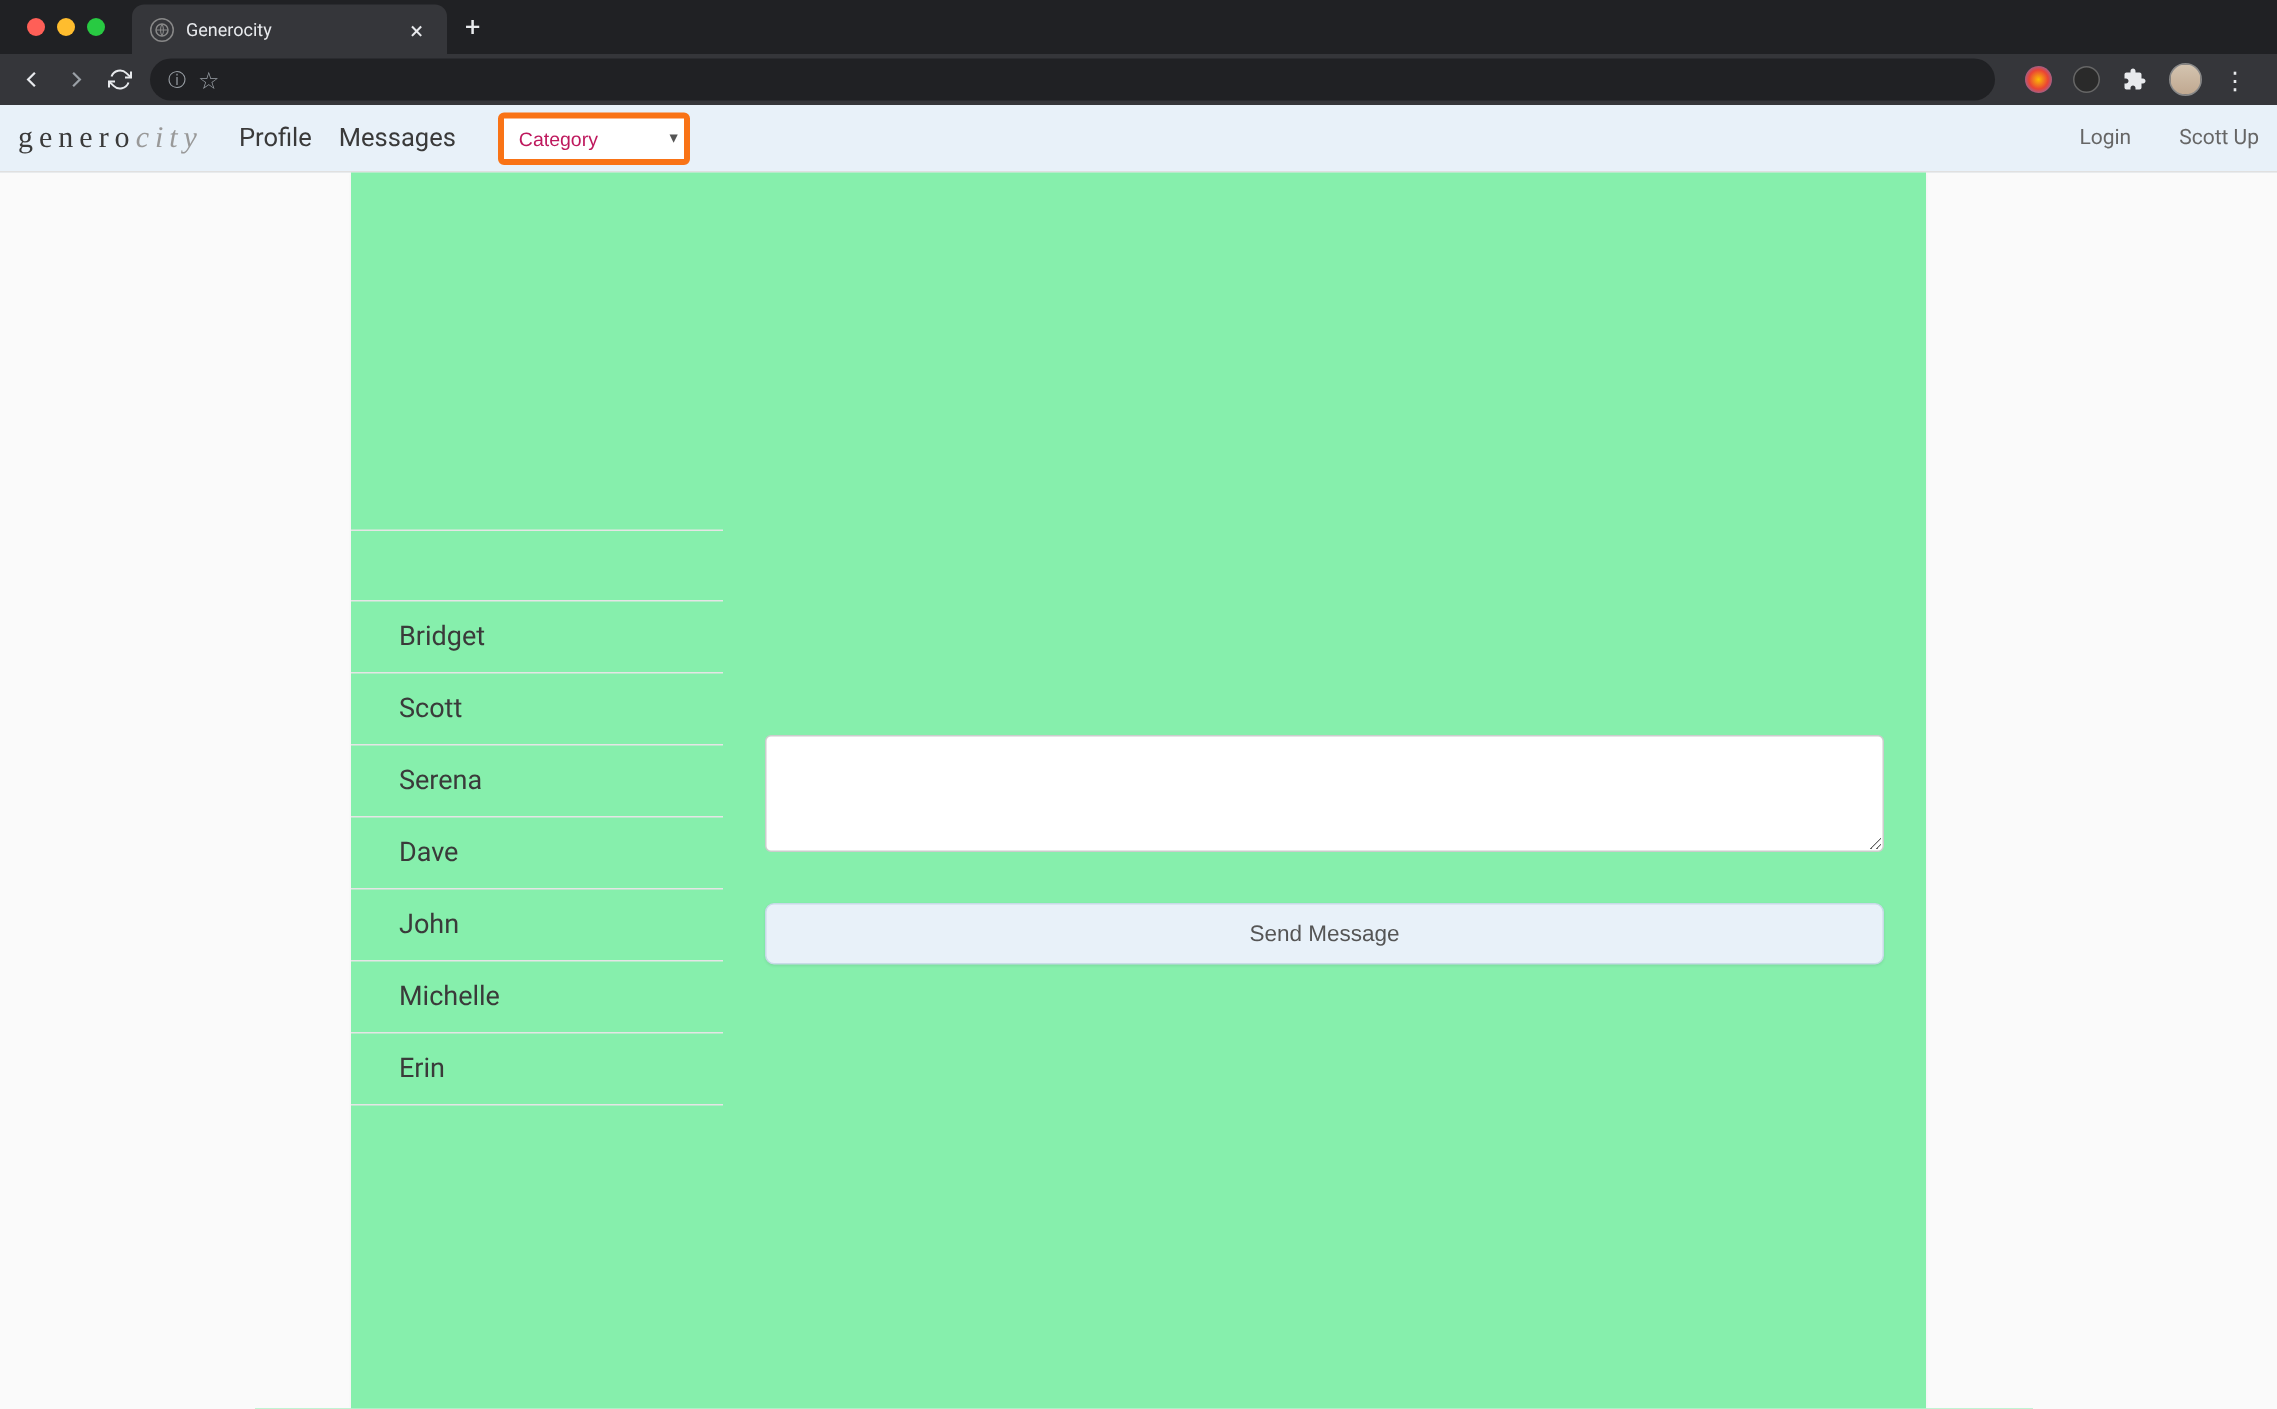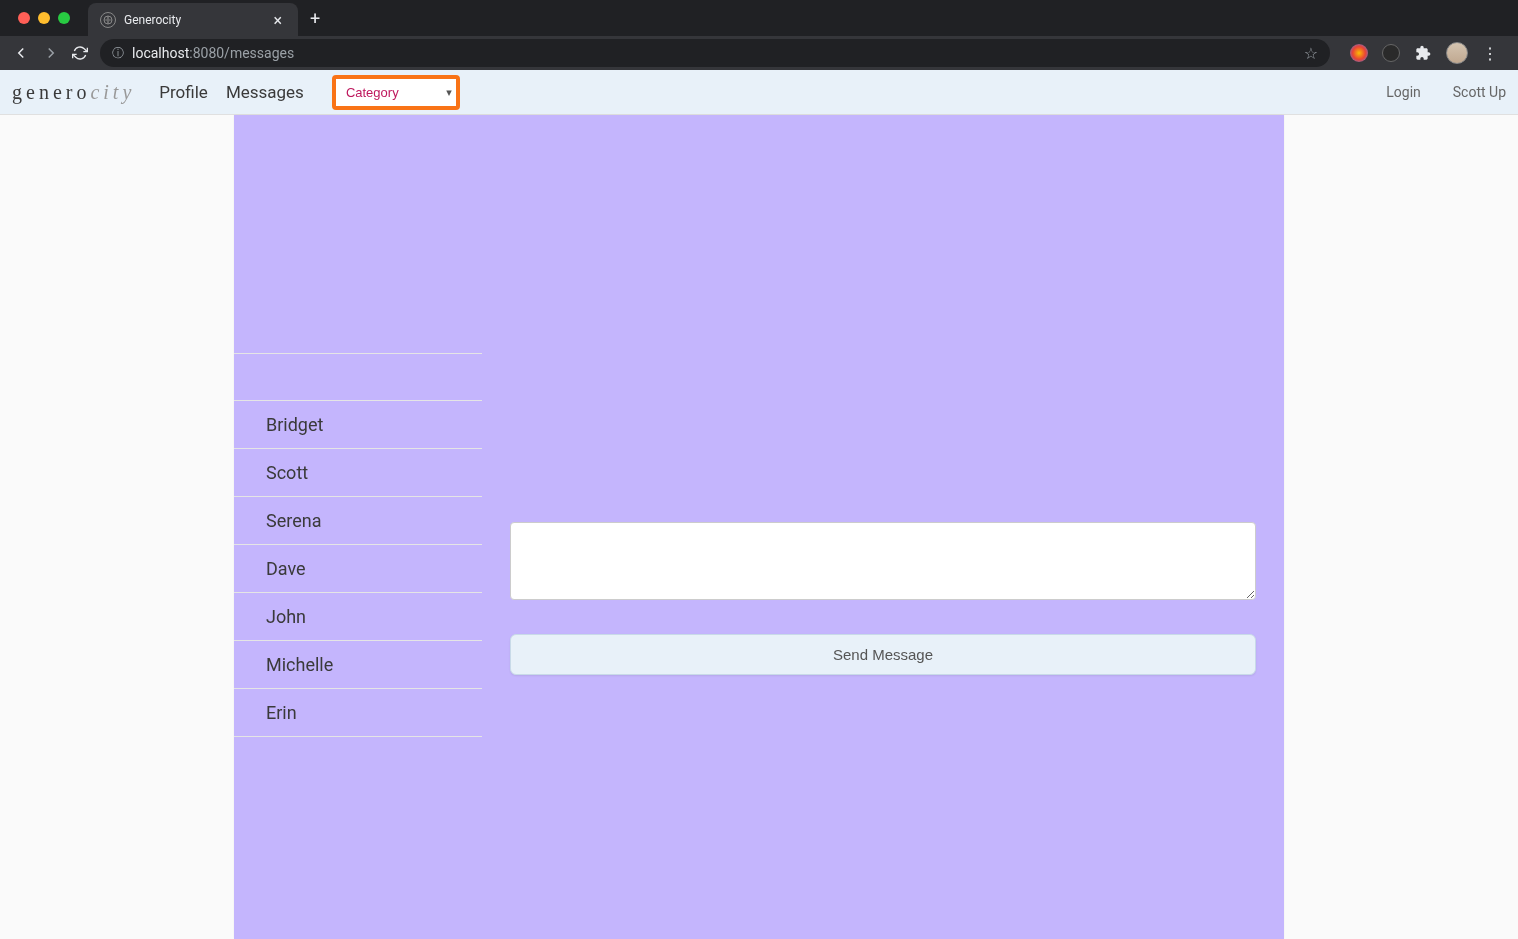--- a/index.html
+++ b/index.html
@@ -250,21 +250,21 @@
     
     
     .main {
       display: flex;
       justify-content: center;
       height: calc(939px - 70px - 45px);
     }
     
     .content-panel {
       width: 1050px;
-      background: #c4b5fd;
+      background: #86efac;
       display: flex;
       box-shadow: 0 0 2px rgba(0,0,0,0.05);
     }
     
     .contacts-panel {
       width: 248px;
       padding-top: 238px;
     }
     
     .contacts-list {
@@ -284,21 +284,20 @@
       border-top: 1px solid #e5e5e5;
       min-height: 48px;
     }
     
     .message-panel {
       flex: 1;
       padding: 16px 28px;
       display: flex;
       flex-direction: column;
       padding-top: 375px;
-      margin-top: 32px;
     }
     
     .message-textarea {
       width: 100%;
       height: 78px;
       border: 1px solid #ccc;
       border-radius: 4px;
       resize: both;
       font-size: 14px;
       padding: 8px;
@@ -352,23 +351,20 @@
         </svg>
     </span>
     <span class="nav-btn active">
       <svg width="16" height="16" viewBox="0 0 24 24" fill="none" stroke="#e8eaed" stroke-width="2">
           <path d="M23 4v6h-6M1 20v-6h6"></path>
           <path d="M3.51 9a9 9 0 0114.85-3.36L23 10M1 14l4.64 4.36A9 9 0 0020.49 15"></path>
         </svg>
     </span>
     <div class="address-bar">
       <span class="addr-icon">ⓘ</span>
-      <span class="url-text">
-        <span>localhost</span><span class="muted">:8080/messages</span>
-      </span>
       <span class="addr-star">☆</span>
     </div>
     <div class="ext-icons">
       <div class="ext-icon" style="background:radial-gradient(#fbbc04,#ea4335,#4285f4);border-radius:50%"></div>
       <div class="ext-icon" style="background:#2a2a2a;border-radius:50%;border:1px solid #666"></div>
       <span class="ext-icon">
         <svg width="16" height="16" viewBox="0 0 24 24" fill="#e8eaed">
             <path d="M20.5 11H19V7c0-1.1-.9-2-2-2h-4V3.5C13 2.12 11.88 1 10.5 1S8 2.12 8 3.5V5H4c-1.1 0-2 .9-2 2v4h1.5c1.38 0 2.5 1.12 2.5 2.5S4.88 16 3.5 16H2v4c0 1.1.9 2 2 2h4v-1.5c0-1.38 1.12-2.5 2.5-2.5s2.5 1.12 2.5 2.5V22h4c1.1 0 2-.9 2-2v-4h1.5c1.38 0 2.5-1.12 2.5-2.5S21.88 11 20.5 11z"></path>
           </svg>
       </span>

